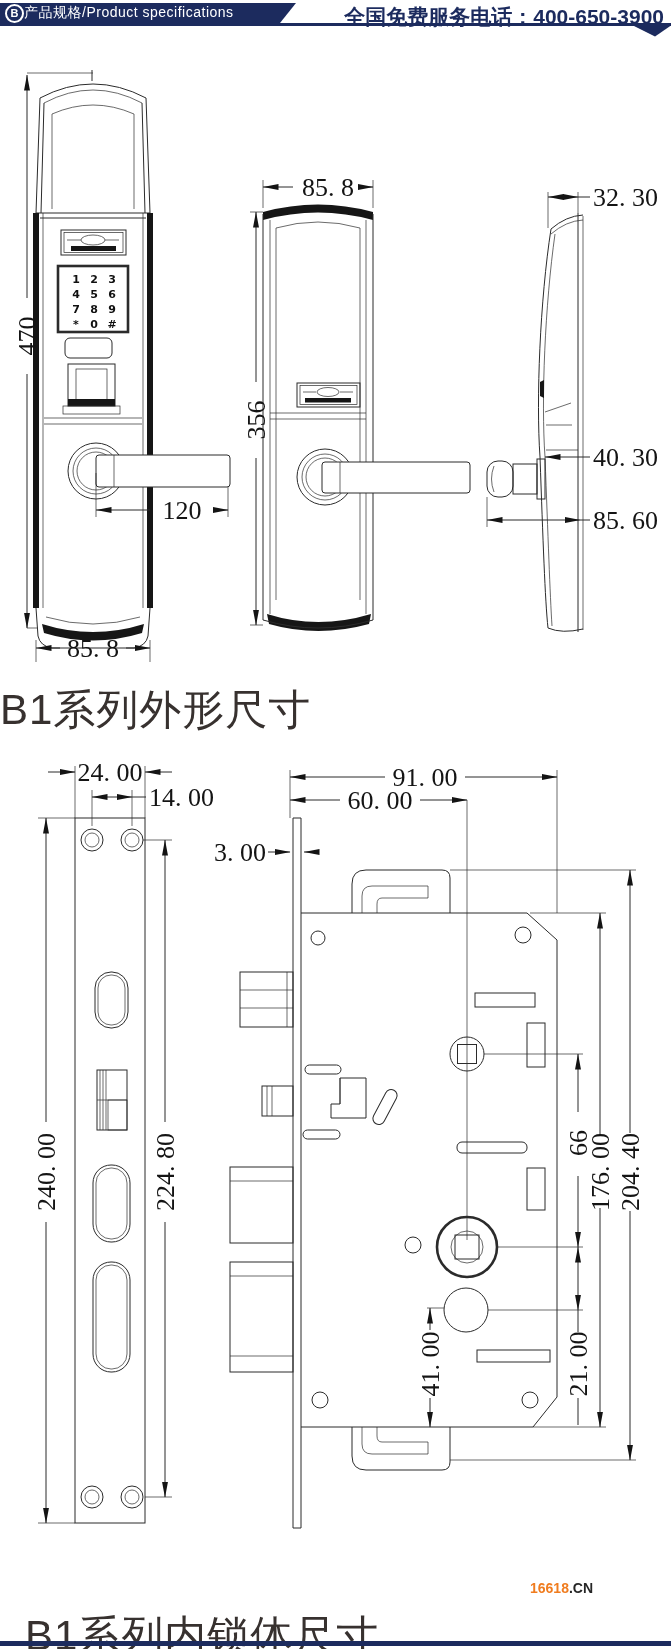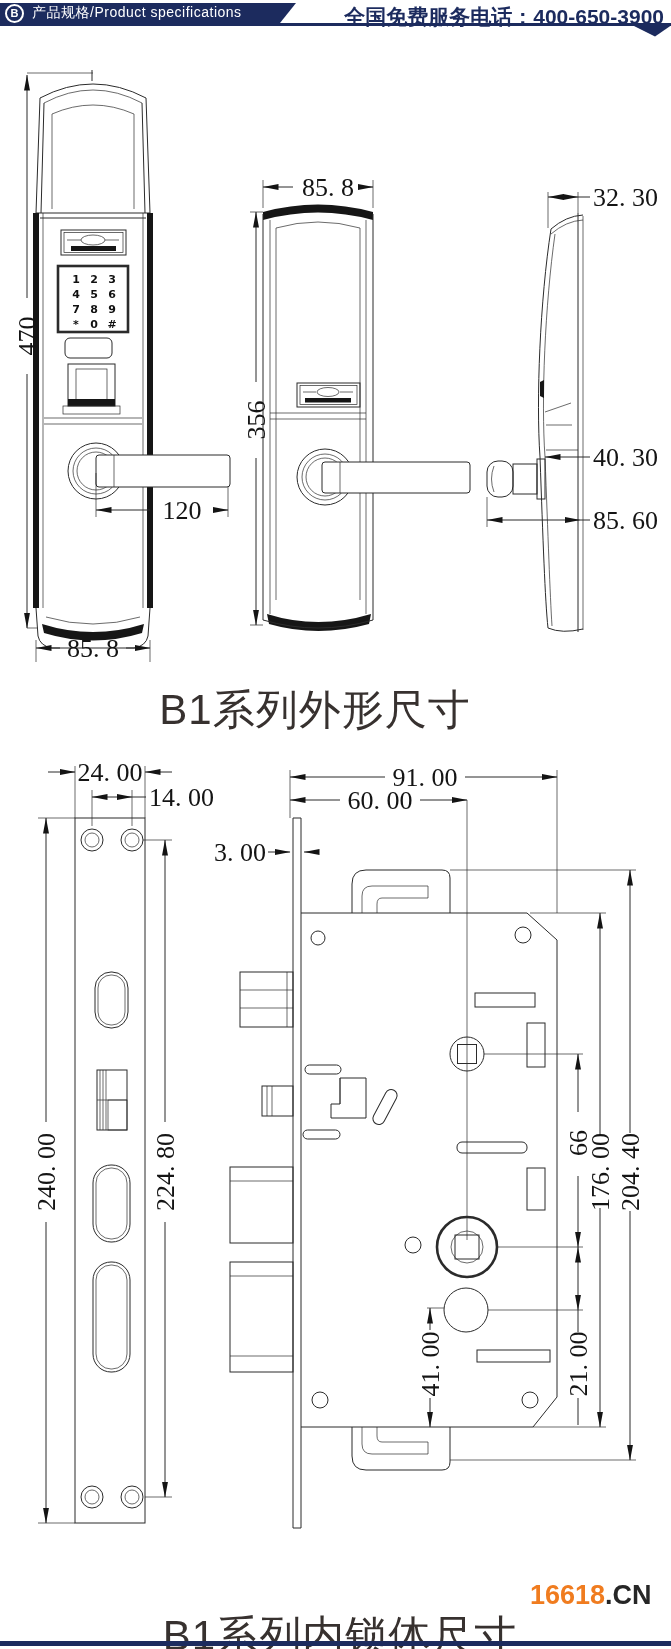--- a/index.html
+++ b/index.html
@@ -4,40 +4,40 @@
 <style>
   html,body{margin:0;padding:0;background:#ffffff;}
   .page{position:relative;width:671px;height:1649px;background:#fff;overflow:hidden;
         font-family:"Liberation Sans","DejaVu Sans",sans-serif;}
   
   .header-bar{position:absolute;left:0;top:3px;width:300px;height:20px;background:#1c2b5e;
       clip-path:polygon(0 0,296px 0,280px 100%,0 100%);display:flex;align-items:center;}
   .logo-circle{display:inline-flex;align-items:center;justify-content:center;
       width:15px;height:15px;border:2px solid #fff;border-radius:50%;
       color:#fff;font-size:11px;font-weight:bold;margin-left:5px;line-height:1;}
-  .header-title{color:#fff;font-size:14px;margin-left:8px;letter-spacing:0.5px;white-space:nowrap;}
+  .header-title{color:#fff;font-size:14px;letter-spacing:0.5px;white-space:nowrap;}
   .header-rule{position:absolute;left:0;top:23px;width:671px;height:2.5px;background:#1c2b5e;}
   .header-phone{position:absolute;right:7px;top:3px;font-size:21px;font-weight:bold;color:#1c2b5e;white-space:nowrap;}
   .header-triangle{position:absolute;left:633px;top:25.5px;width:38px;height:11px;background:#1c2b5e;
       clip-path:polygon(0 0,100% 0,58% 100%);}
   
   svg{position:absolute;left:0;}
   .ln{fill:none;stroke:#2b2b2b;stroke-width:1;}
   .lt{fill:none;stroke:#2b2b2b;stroke-width:0.7;}
   .lw{fill:none;stroke:#2b2b2b;stroke-width:2.6;}
   .blk{fill:#161616;stroke:none;}
   .wfill{fill:#ffffff;stroke:#2b2b2b;stroke-width:1;}
   .dim{font-family:"Liberation Serif","DejaVu Serif",serif;font-size:26px;fill:#141414;}
   .kp{font-family:"DejaVu Sans",sans-serif;font-size:11px;font-weight:bold;fill:#101010;}
   
-  .sec-title{position:absolute;left:0;width:630px;text-align:center;
+  .sec-title{position:absolute;left:0;width:630px;text-align:left;
       font-size:42px;color:#37312f;letter-spacing:1px;}
   .title-1{top:682px;}
   .title-2{top:1608px;padding-left:25px;}
-  .site-logo{position:absolute;left:530px;top:1580px;font-size:27px;font-weight:bold;white-space:nowrap;}
+  .site-logo{position:absolute;left:530px;top:1580px;font-size:14px;font-weight:bold;white-space:nowrap;}
   .site-logo .num{color:#f07c1f;}
   .site-logo .tld{color:#262626;}
   .bottom-bar{position:absolute;left:0;top:1641px;width:671px;height:5px;background:#1c2b5e;}
 </style>
 </head>
 <body>
 
 <div class="page">
 
   <div>

